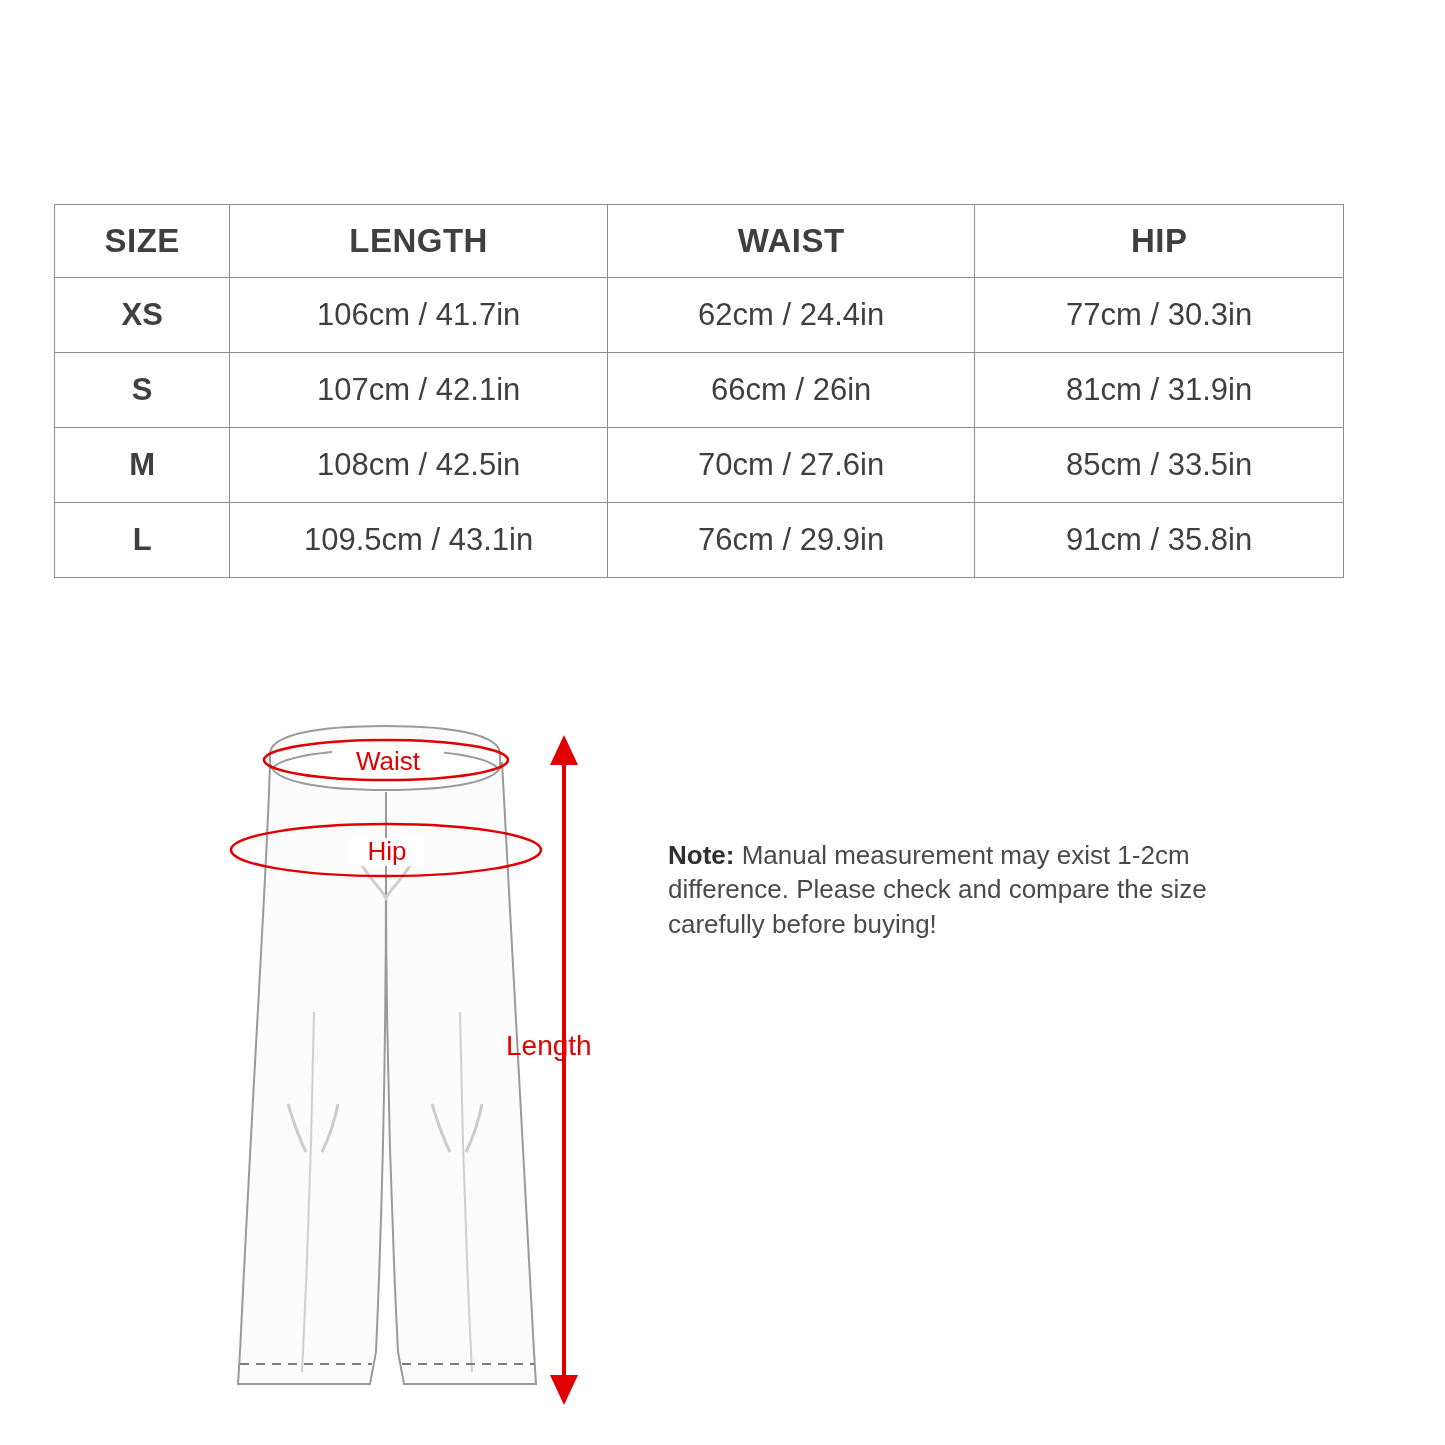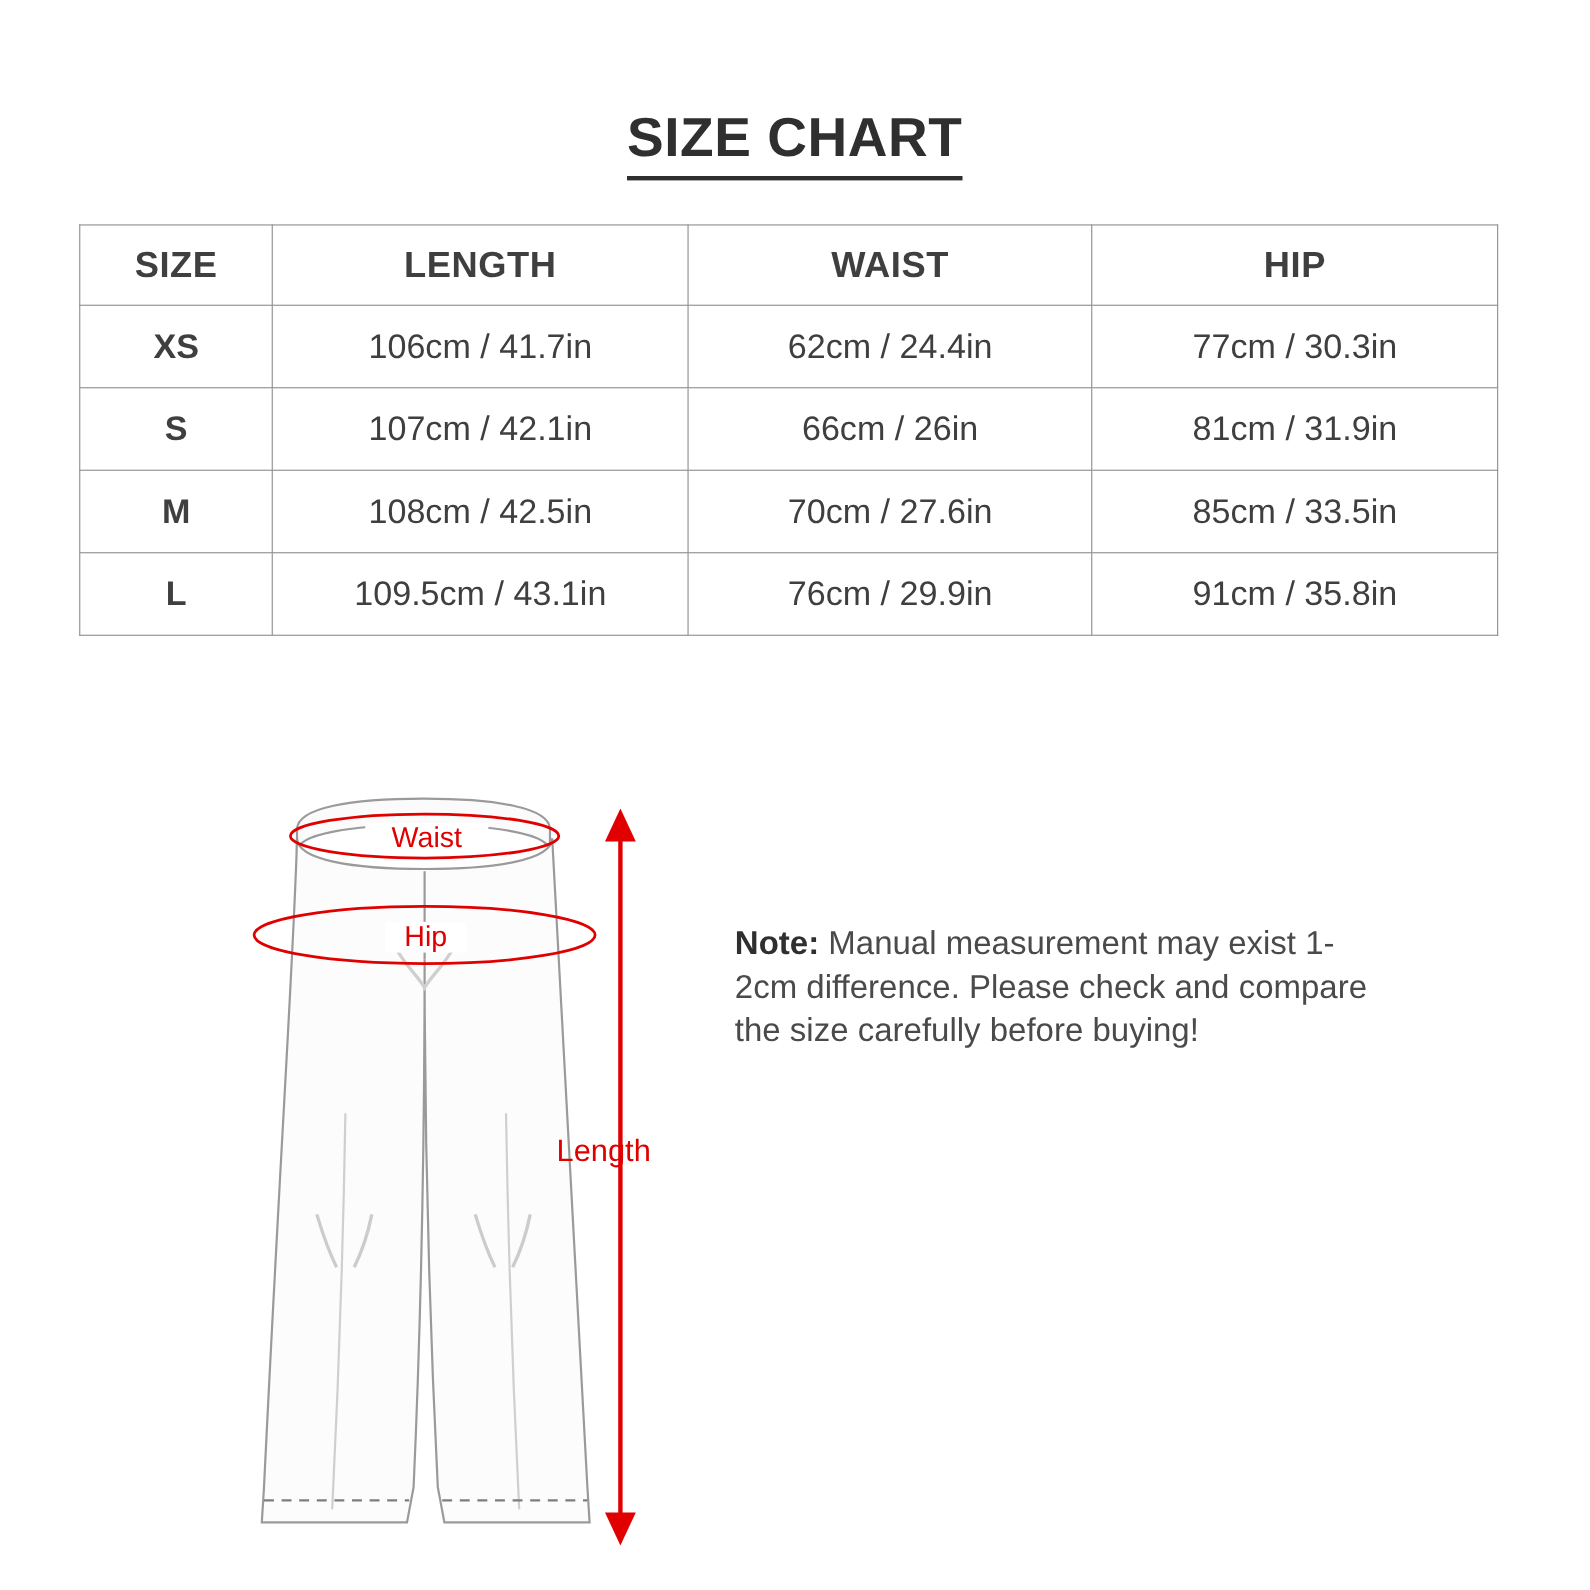--- a/index.html
+++ b/index.html
@@ -37,21 +37,21 @@
     letter-spacing: 0.5px;
     color: #2f2f2f;
     padding-bottom: 6px;
     border-bottom: 4px solid #2f2f2f;
   }
 
   
   .table-wrap {
     position: absolute;
     top: 204px;
-    left: 72px;
+    left: 54px;
     width: 1290px;
   }
   table.size-table {
     border-collapse: collapse;
     width: 100%;
     table-layout: fixed;
   }
   table.size-table th,
   table.size-table td {
     border: 1px solid #8d8d8d;
@@ -103,40 +103,37 @@
     color: #e00000;
     font-family: "Liberation Sans", sans-serif;
   }
 
   
   .note {
     position: absolute;
     left: 668px;
     top: 838px;
     width: 580px;
-    font-size: 30px;
+    font-size: 26px;
     line-height: 1.32;
     color: #4a4a4a;
   }
   .note b {
     color: #2f2f2f;
     font-weight: bold;
   }
   .note-text {
     display: inline;
   }
 </style>
 </head>
 <body>
 
 <div class="page">
 
-  <div class="title-wrap">
-    <div class="title">SIZE CHART</div>
-  </div>
 
   <div class="table-wrap">
     <table class="size-table">
       <colgroup>
         <col class="c1">
           <col class="c2">
           <col class="c3">
           <col class="c4">
       </colgroup>
       <thead>

